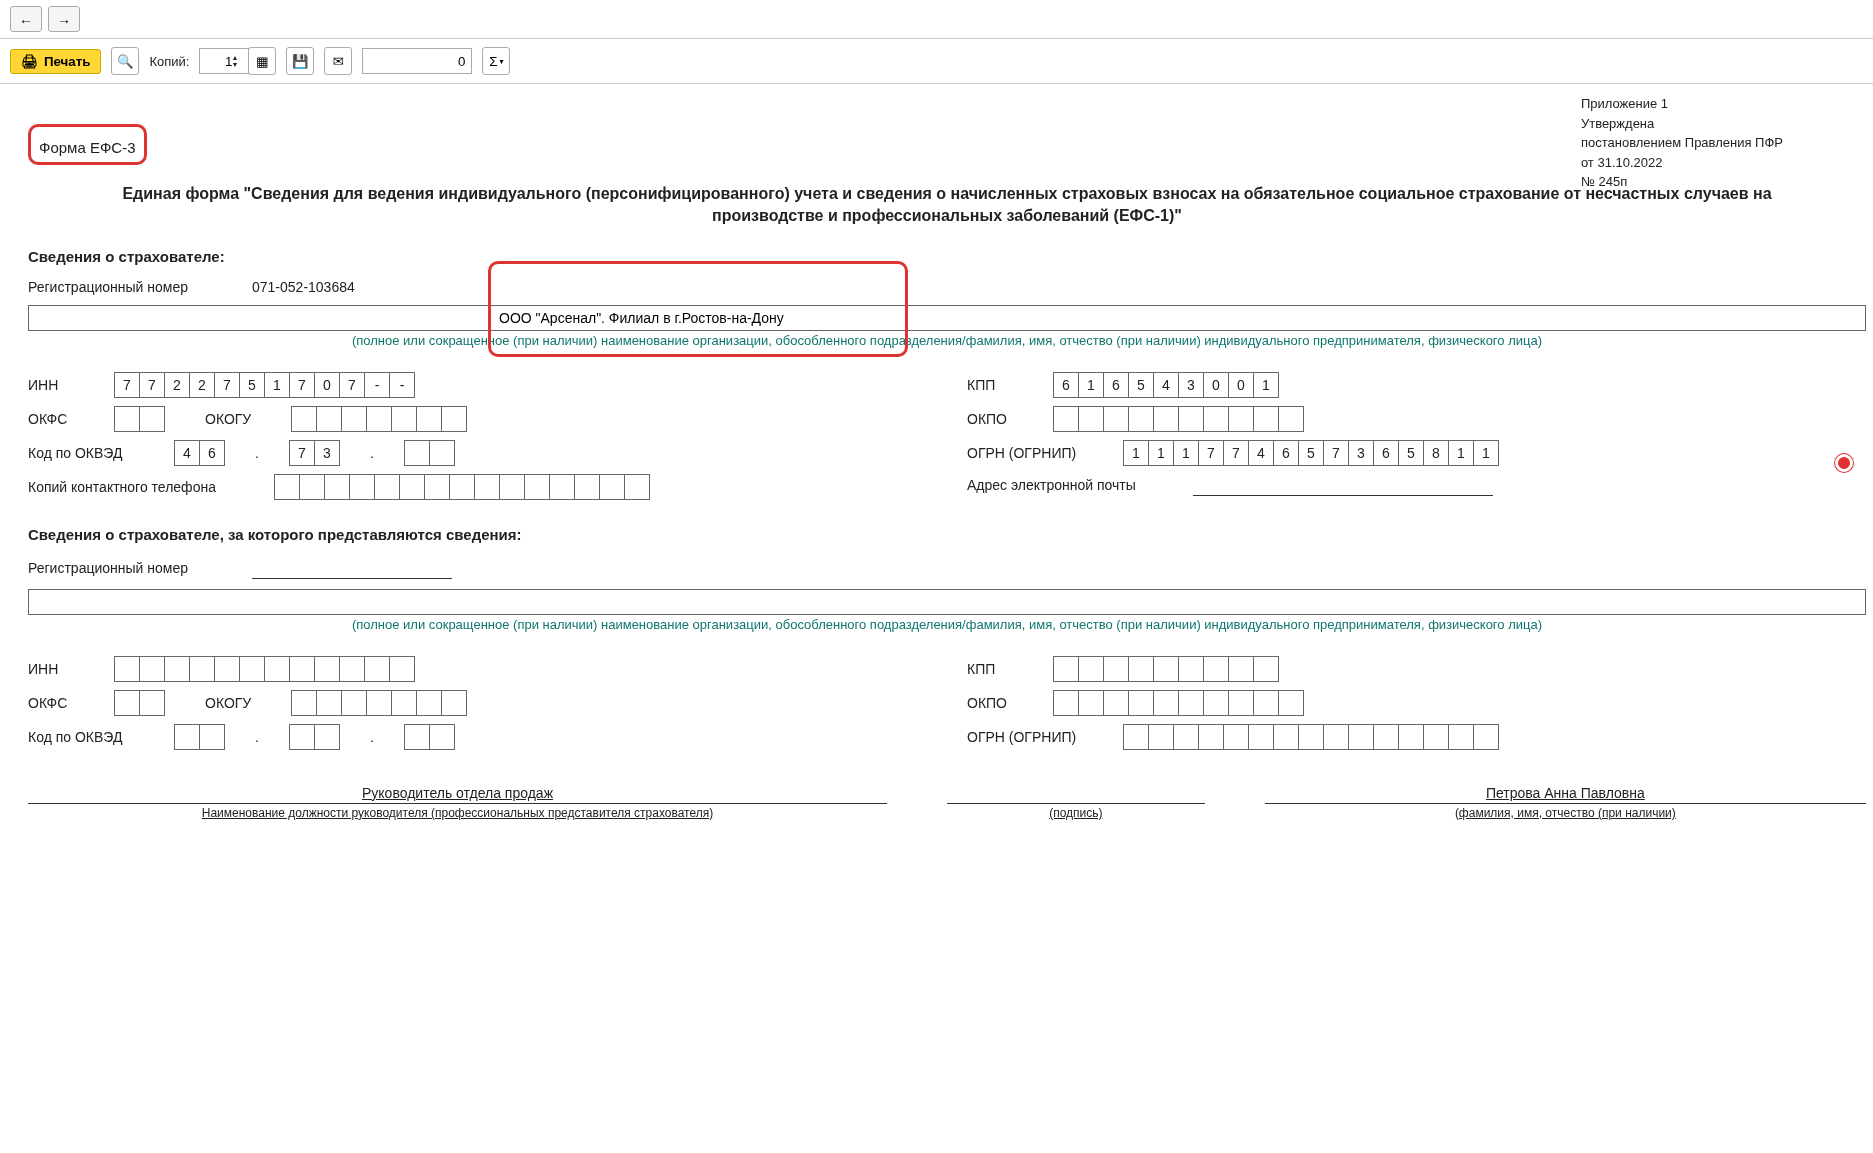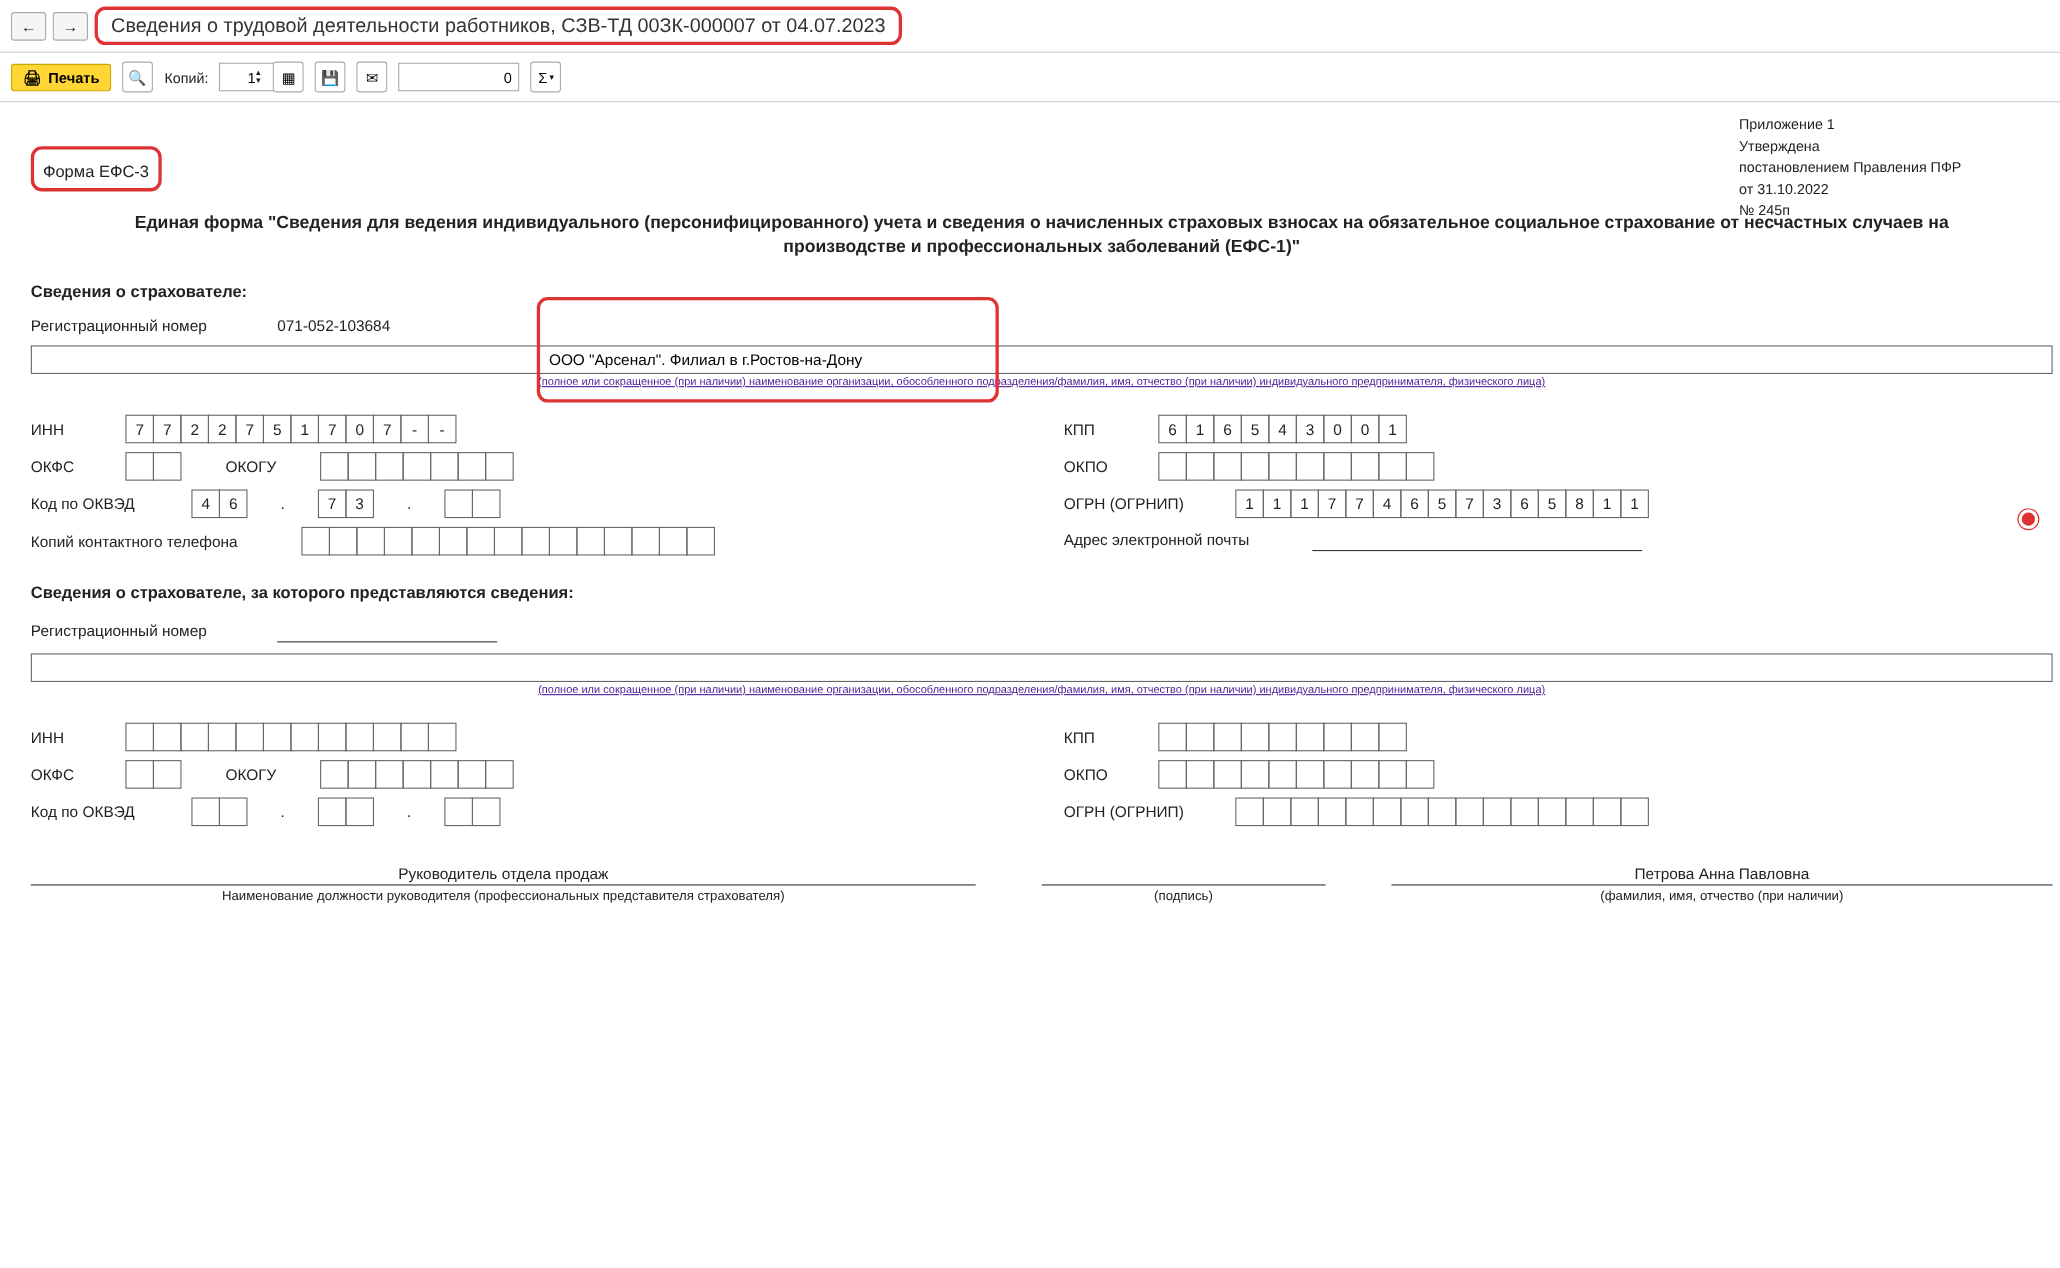--- a/index.html
+++ b/index.html
@@ -19,43 +19,42 @@
 .approval-block { position: absolute; top: 10px; right: 90px; font-size: 13px; line-height: 1.5; }
 .form-label-box { border: 3px solid #d33; border-radius: 10px; padding: 12px 8px 6px 8px; display: inline-block; margin-top: 28px; font-size: 15px; }
 .main-title { text-align: center; font-weight: bold; font-size: 16px; margin: 18px 40px 20px 40px; line-height: 1.4; }
 .section-head { font-weight: bold; font-size: 15px; margin: 18px 0 14px 0; }
 .row { display: flex; align-items: center; margin: 10px 0; gap: 14px; }
 .label { font-size: 14px; min-width: 170px; }
 .val-plain { font-size: 14px; }
 .full-line-input { border: 1px solid #666; height: 26px; width: 100%; padding: 3px 8px; font-size: 14px; }
 .org-box-wrap { position: relative; }
 .org-highlight { position: absolute; border: 3px solid #d33; border-radius: 10px; pointer-events: none; }
-.hint { text-align: center; font-size: 10px; color: #4c1d95; margin-top: 2px; text-decoration: underline; }
+.hint { text-align: center; font-size: 13px; color: #0f766e; margin-top: 2px; }
 .two-col { display: flex; gap: 40px; }
 .col { flex: 1; }
 .cell-row { display: flex; align-items: center; gap: 26px; margin: 8px 0; }
 .cell-label { font-size: 14px; min-width: 120px; }
 .cells { display: flex; }
 .cell { width: 26px; height: 26px; border: 1px solid #666; margin-left: -1px; display: flex; align-items: center; justify-content: center; font-size: 14px; }
 .cell:first-child { margin-left: 0; }
 .underline-field { border-bottom: 1px solid #333; min-width: 200px; height: 22px; display: inline-block; }
 .sig-row { display: flex; margin-top: 24px; gap: 60px; }
-.sig-block { flex: 1; text-align: center; }
+.sig-block { flex: 1; text-align: center; text-decoration: underline; }
 .sig-line { border-bottom: 1px solid #333; height: 22px; font-size: 14px; display: flex; align-items: flex-end; justify-content: center; padding-bottom: 2px; }
 .sig-hint { font-size: 12px; margin-top: 2px; }
 .rec-dot { position: absolute; right: 20px; top: 370px; width: 18px; height: 18px; border-radius: 50%; background: #e03030; border: 3px solid #fff; box-shadow: 0 0 0 1px #e03030; }
 .dot-sep { margin: 0 4px; font-size: 14px; }
 </style>
 </head>
 <body>
 
 <div class="top-bar">
   <button class="nav-btn">←</button>
   <button class="nav-btn">→</button>
-  <div class="title-box">Сведения о трудовой деятельности работников, СЗВ-ТД 00ЗК-000007 от 04.07.2023</div>
 </div>
 
 <div class="toolbar">
   <button class="print-btn">
     <span>🖨</span>
     <span>Печать</span>
   </button>
   <button class="tb-btn">
       <span>🔍</span>
     </button>

